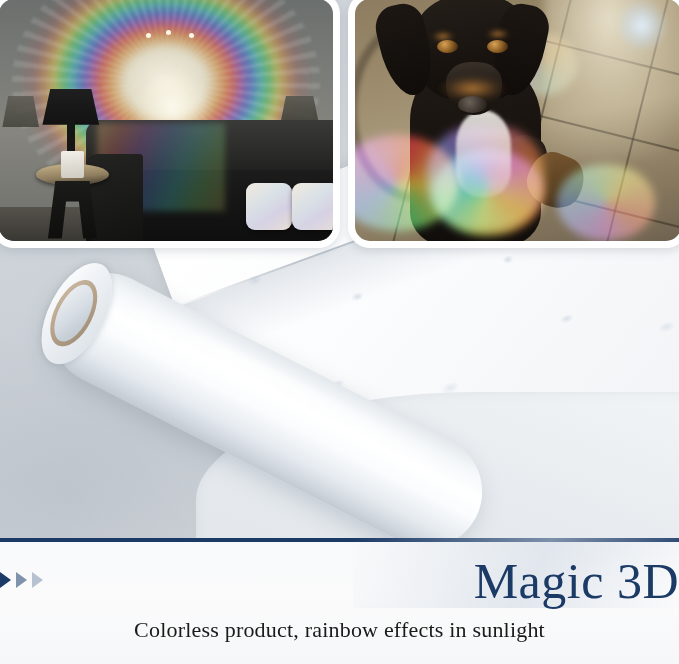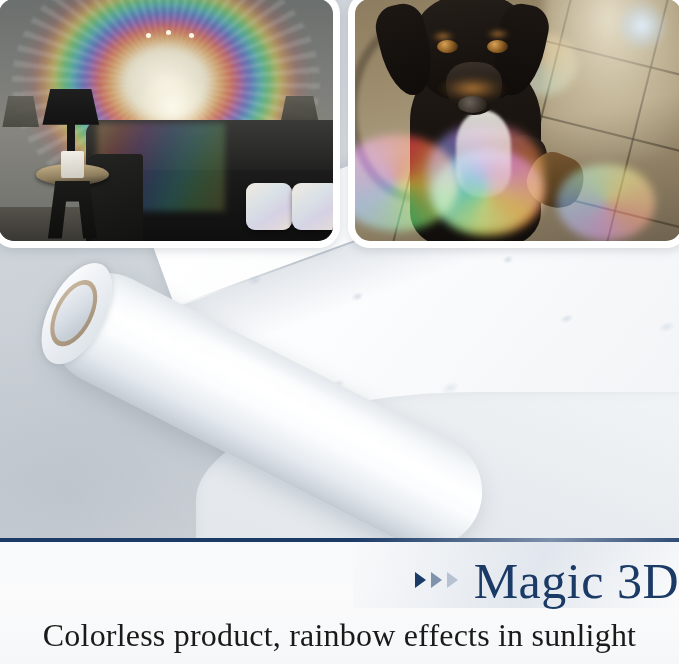--- a/index.html
+++ b/index.html
@@ -520,21 +520,21 @@
     background: linear-gradient(118deg, rgba(214,222,230,0) 0%, rgba(205,215,226,0.55) 55%, rgba(225,231,238,0) 100%);
     pointer-events: none;
   }
 
   .headline {
     position: absolute;
     left: 0; top: 14px;
     width: 679px;
     display: flex;
     align-items: baseline;
-    justify-content: flex-end;
+    justify-content: space-between;
     gap: 0;
   }
   .arrows {
     display: inline-flex;
     align-items: center;
     gap: 5px;
     margin-right: 16px;
     position: relative;
     top: -10px;
   }
@@ -561,21 +561,21 @@
     color: #1b3a66;
     letter-spacing: 0.3px;
     margin-left: 13px;
   }
   .subline {
     position: absolute;
     left: 0; top: 76px;
     width: 679px;
     text-align: center;
     font-family: "Liberation Serif", serif;
-    font-size: 32px;
+    font-size: 22px;
     line-height: 1.1;
     color: #1a1a1a;
     letter-spacing: 0.2px;
   }
 </style>
 </head>
 <body>
 
 <div id="page">
 

